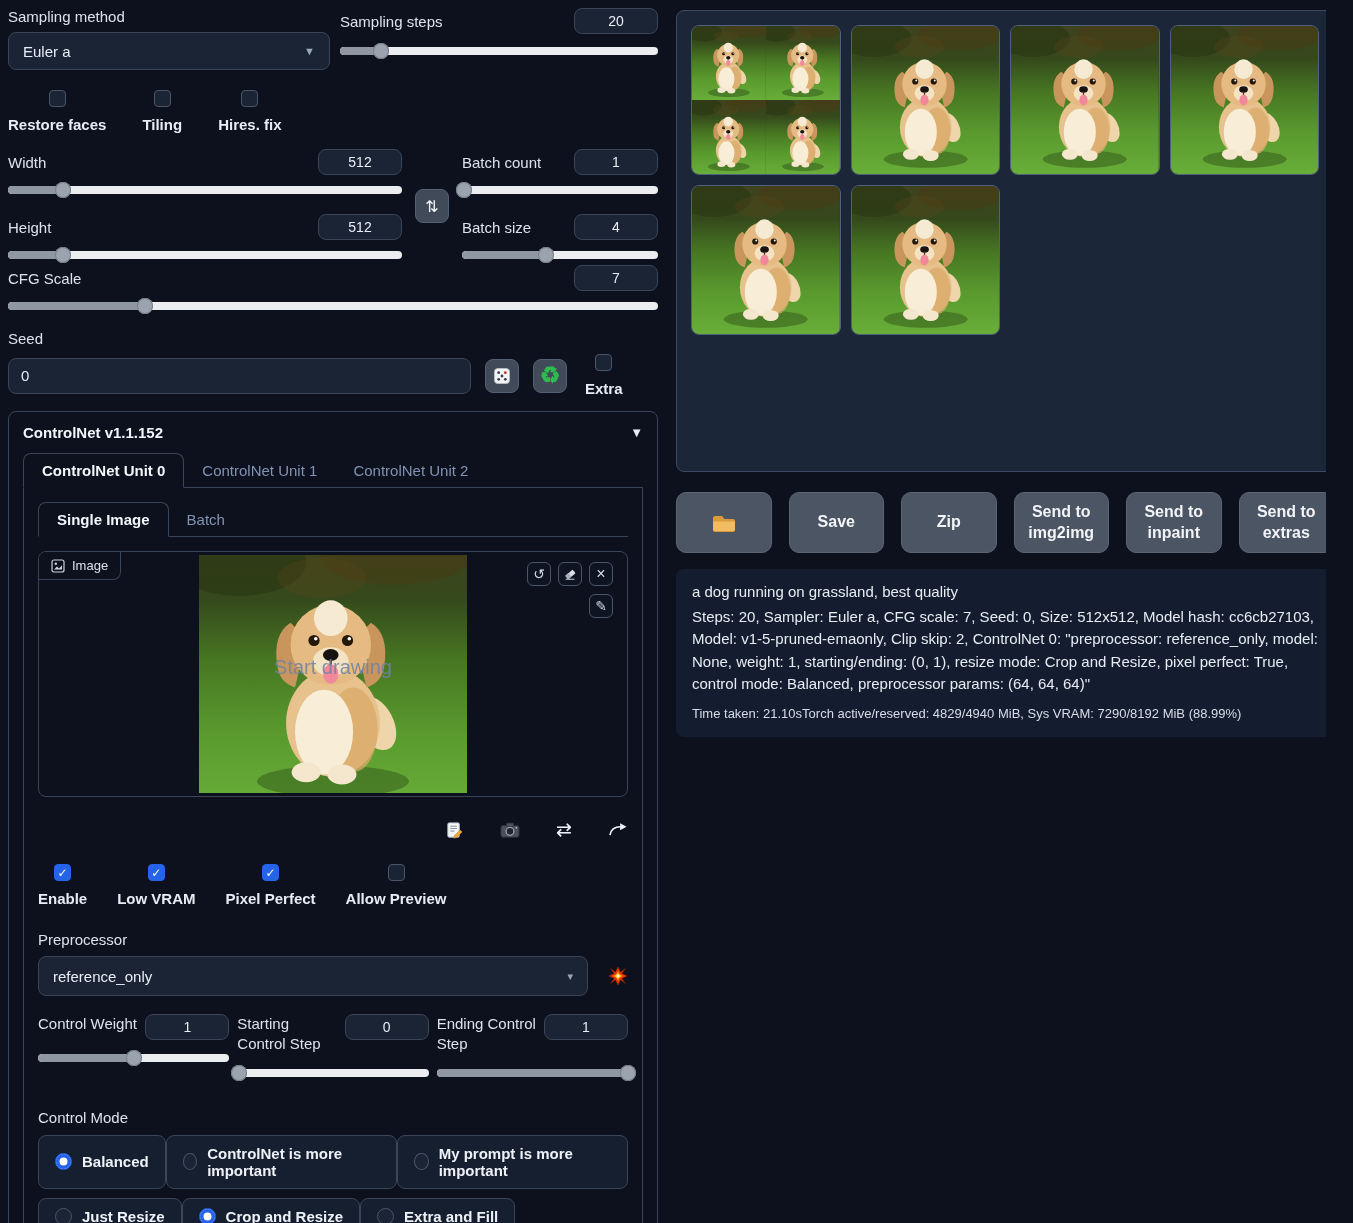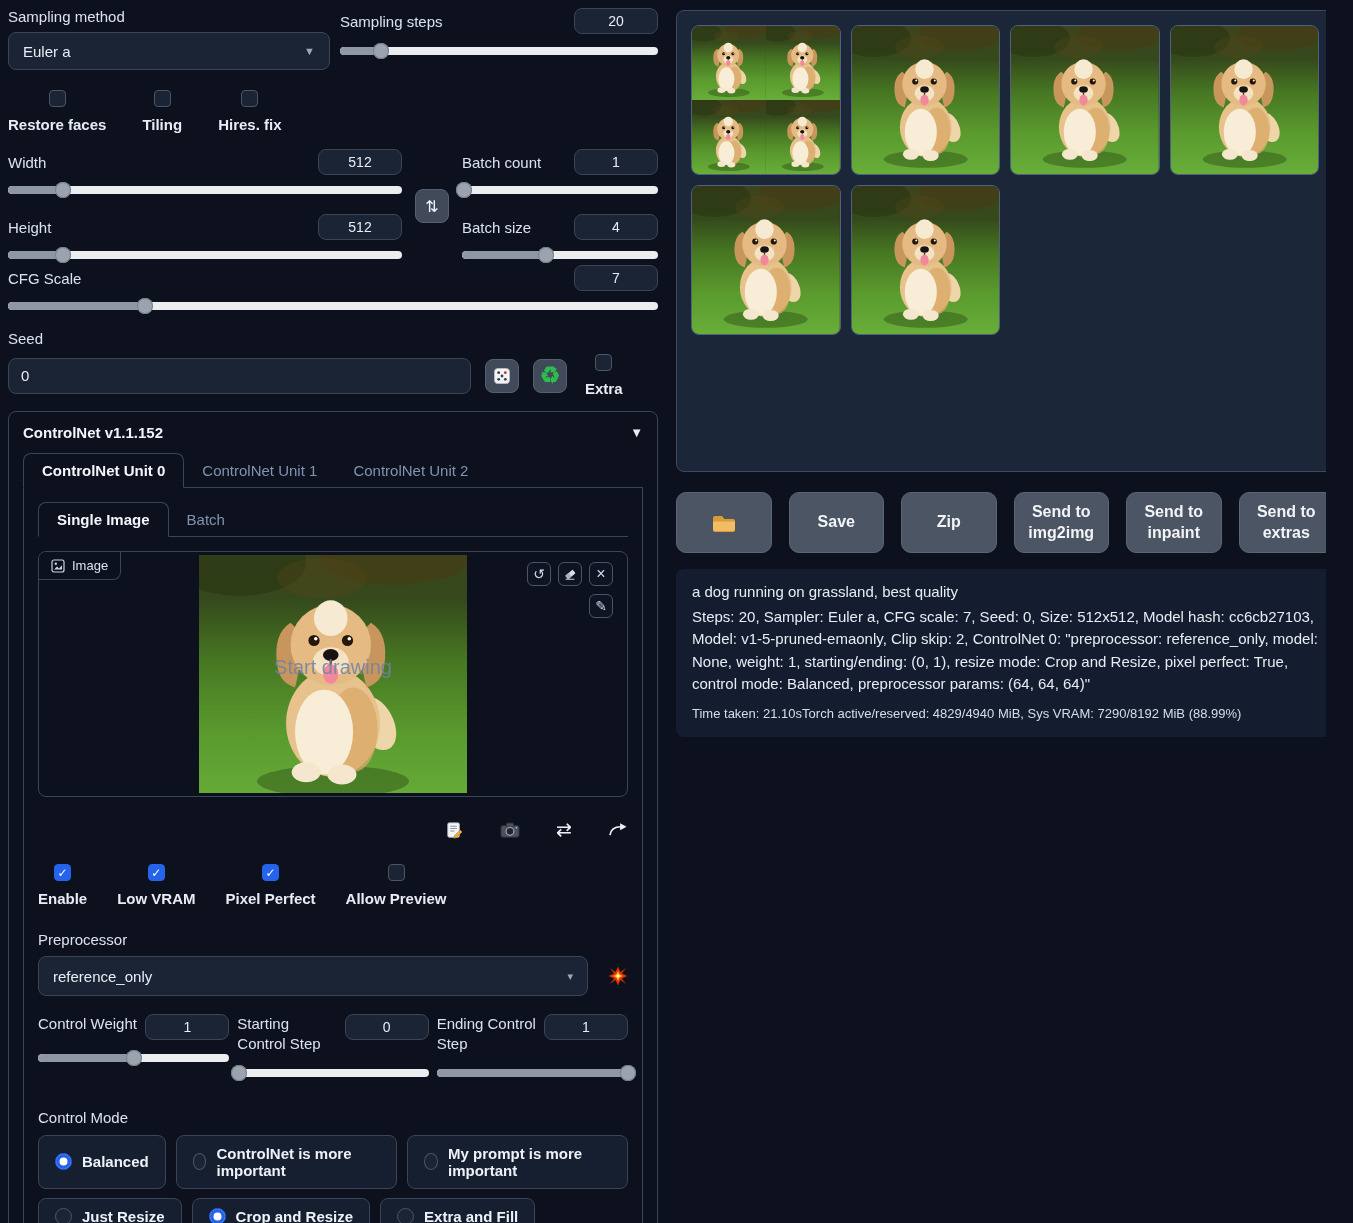--- a/index.html
+++ b/index.html
@@ -24,21 +24,21 @@
     background:#9aa3ae; box-shadow:0 0 0 1px #767e89 inset; transform:translateX(-50%); }
 
   
   .cb-item { display:flex; align-items:center; gap:9px; cursor:pointer;flex-direction:column; }
   .cb-box { display:flex; align-items:center; justify-content:center; width:17px; height:17px; border-radius:4px;
     background:#1b2435; border:1px solid #4a5568; color:#fff; font-size:12px; line-height:1; }
   .cb-box.on { background:#2563eb; border-color:#2563eb; }
   .cb-label { font-size:15px; font-weight:600; color:#e7ecf5; }
 
   
-  .radio-row { display:flex; gap:10px; }
+  .radio-row { display:flex; }
   .radio-opt { display:flex; align-items:center; gap:10px; padding:9px 16px; background:#161f30;
     border:1px solid #3a4557; border-radius:8px; cursor:pointer; }
   .radio-dot { width:17px; height:17px; border-radius:50%; background:#1b2435; border:1px solid #4a5568; }
   .radio-opt.sel .radio-dot { background:#2563eb; border-color:#2563eb; box-shadow:inset 0 0 0 3.5px #2563eb, inset 0 0 0 8px #fff; position:relative; }
   .radio-opt.sel .radio-dot::after{ content:""; position:absolute; }
   .radio-opt.sel .radio-dot{ background:radial-gradient(circle,#ffffff 0 4px,#2563eb 4px); }
   .radio-label { font-size:15px; font-weight:600; color:#eef2f8; }
 
   
   .tabbar { display:flex; border-bottom:1px solid #3a4557; }

